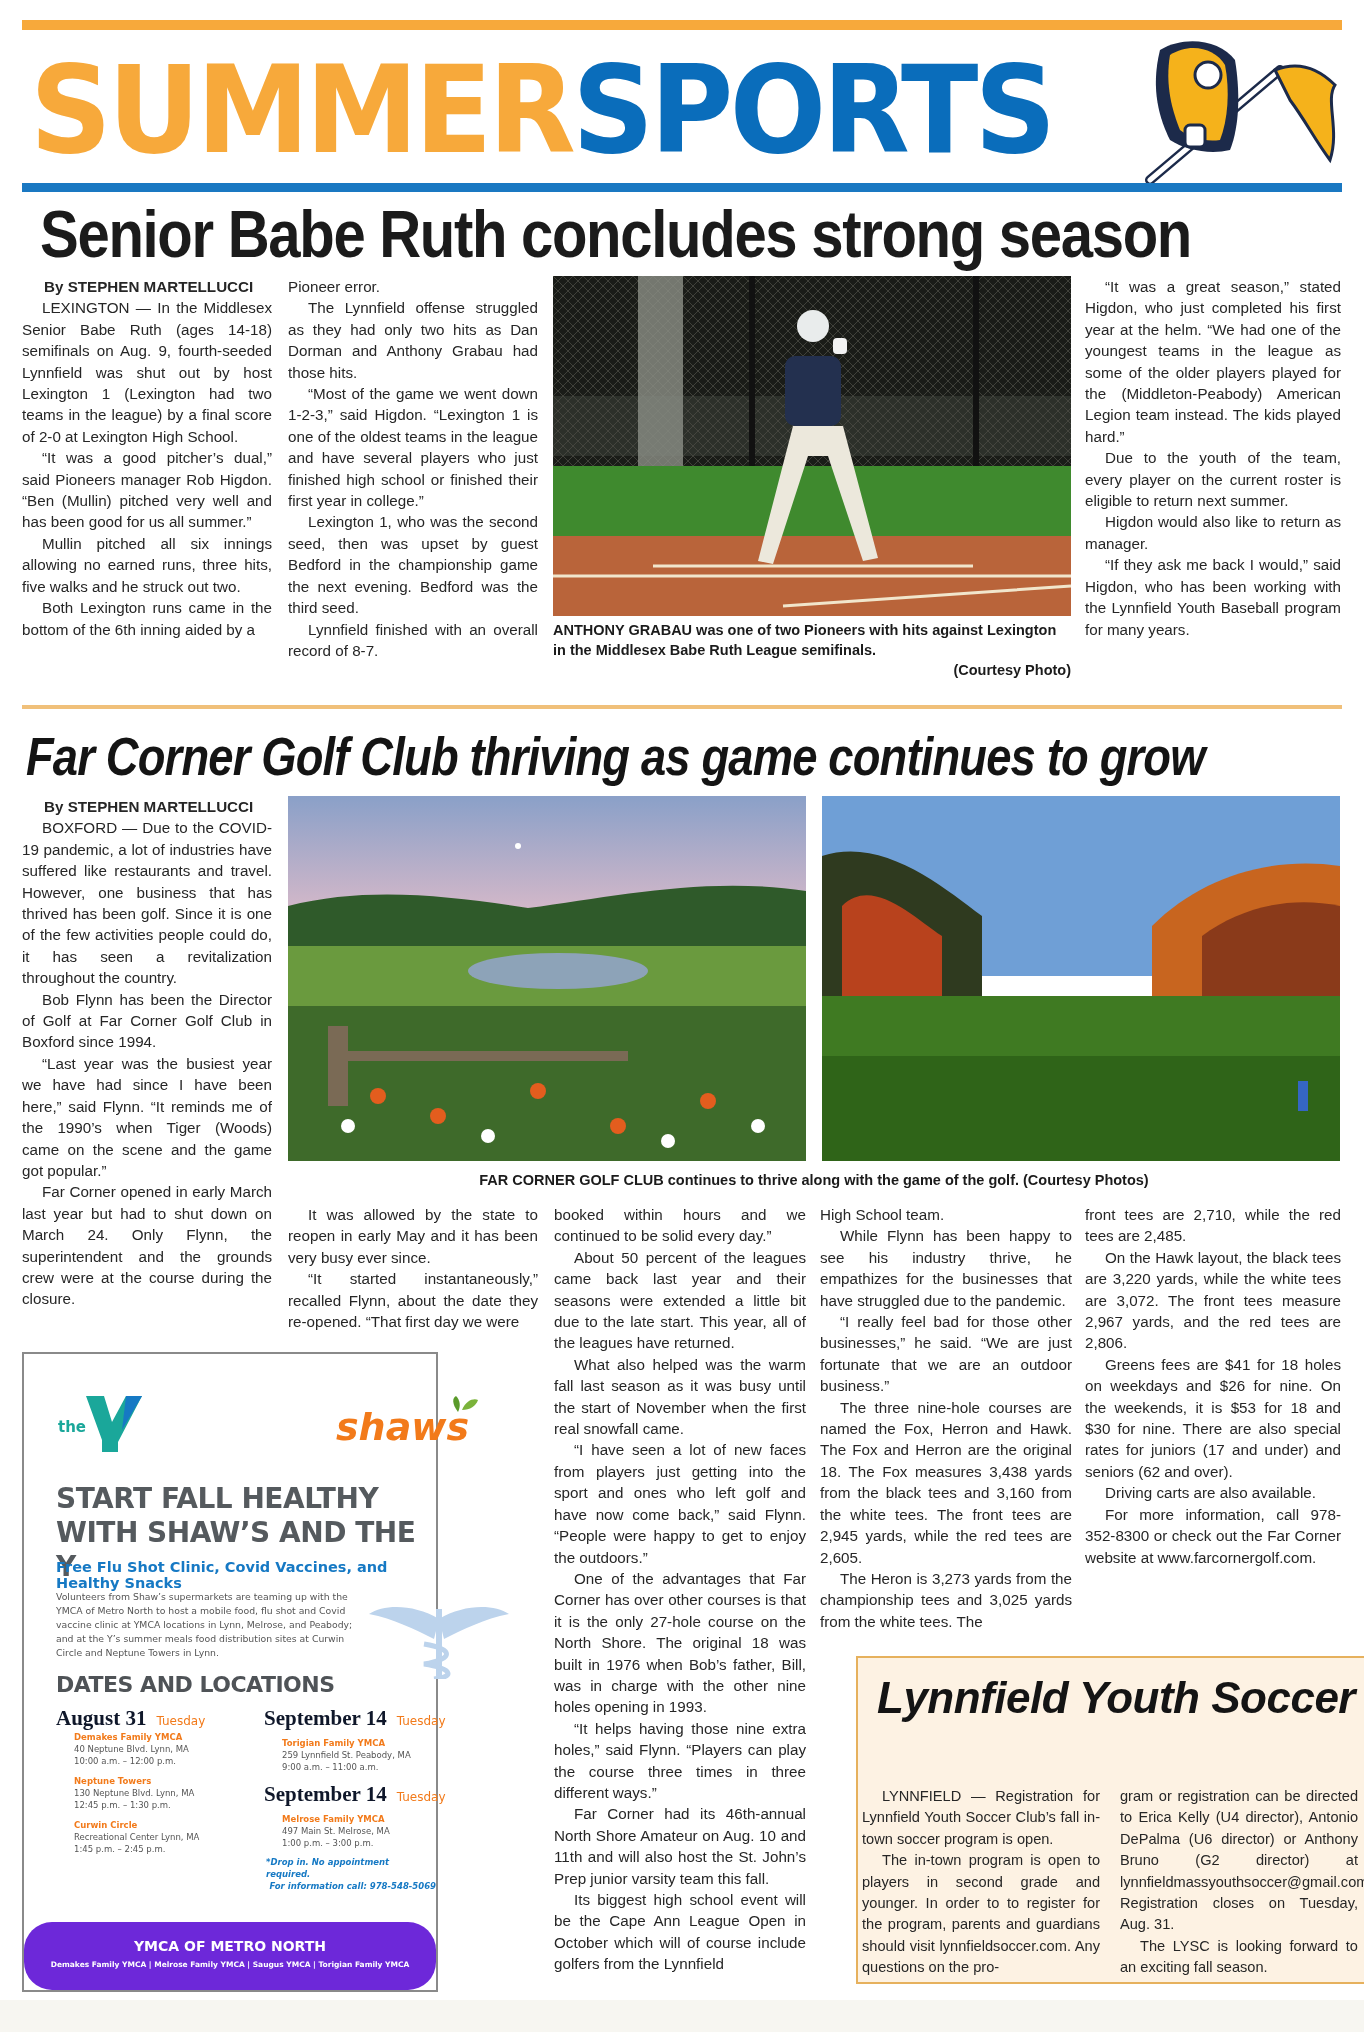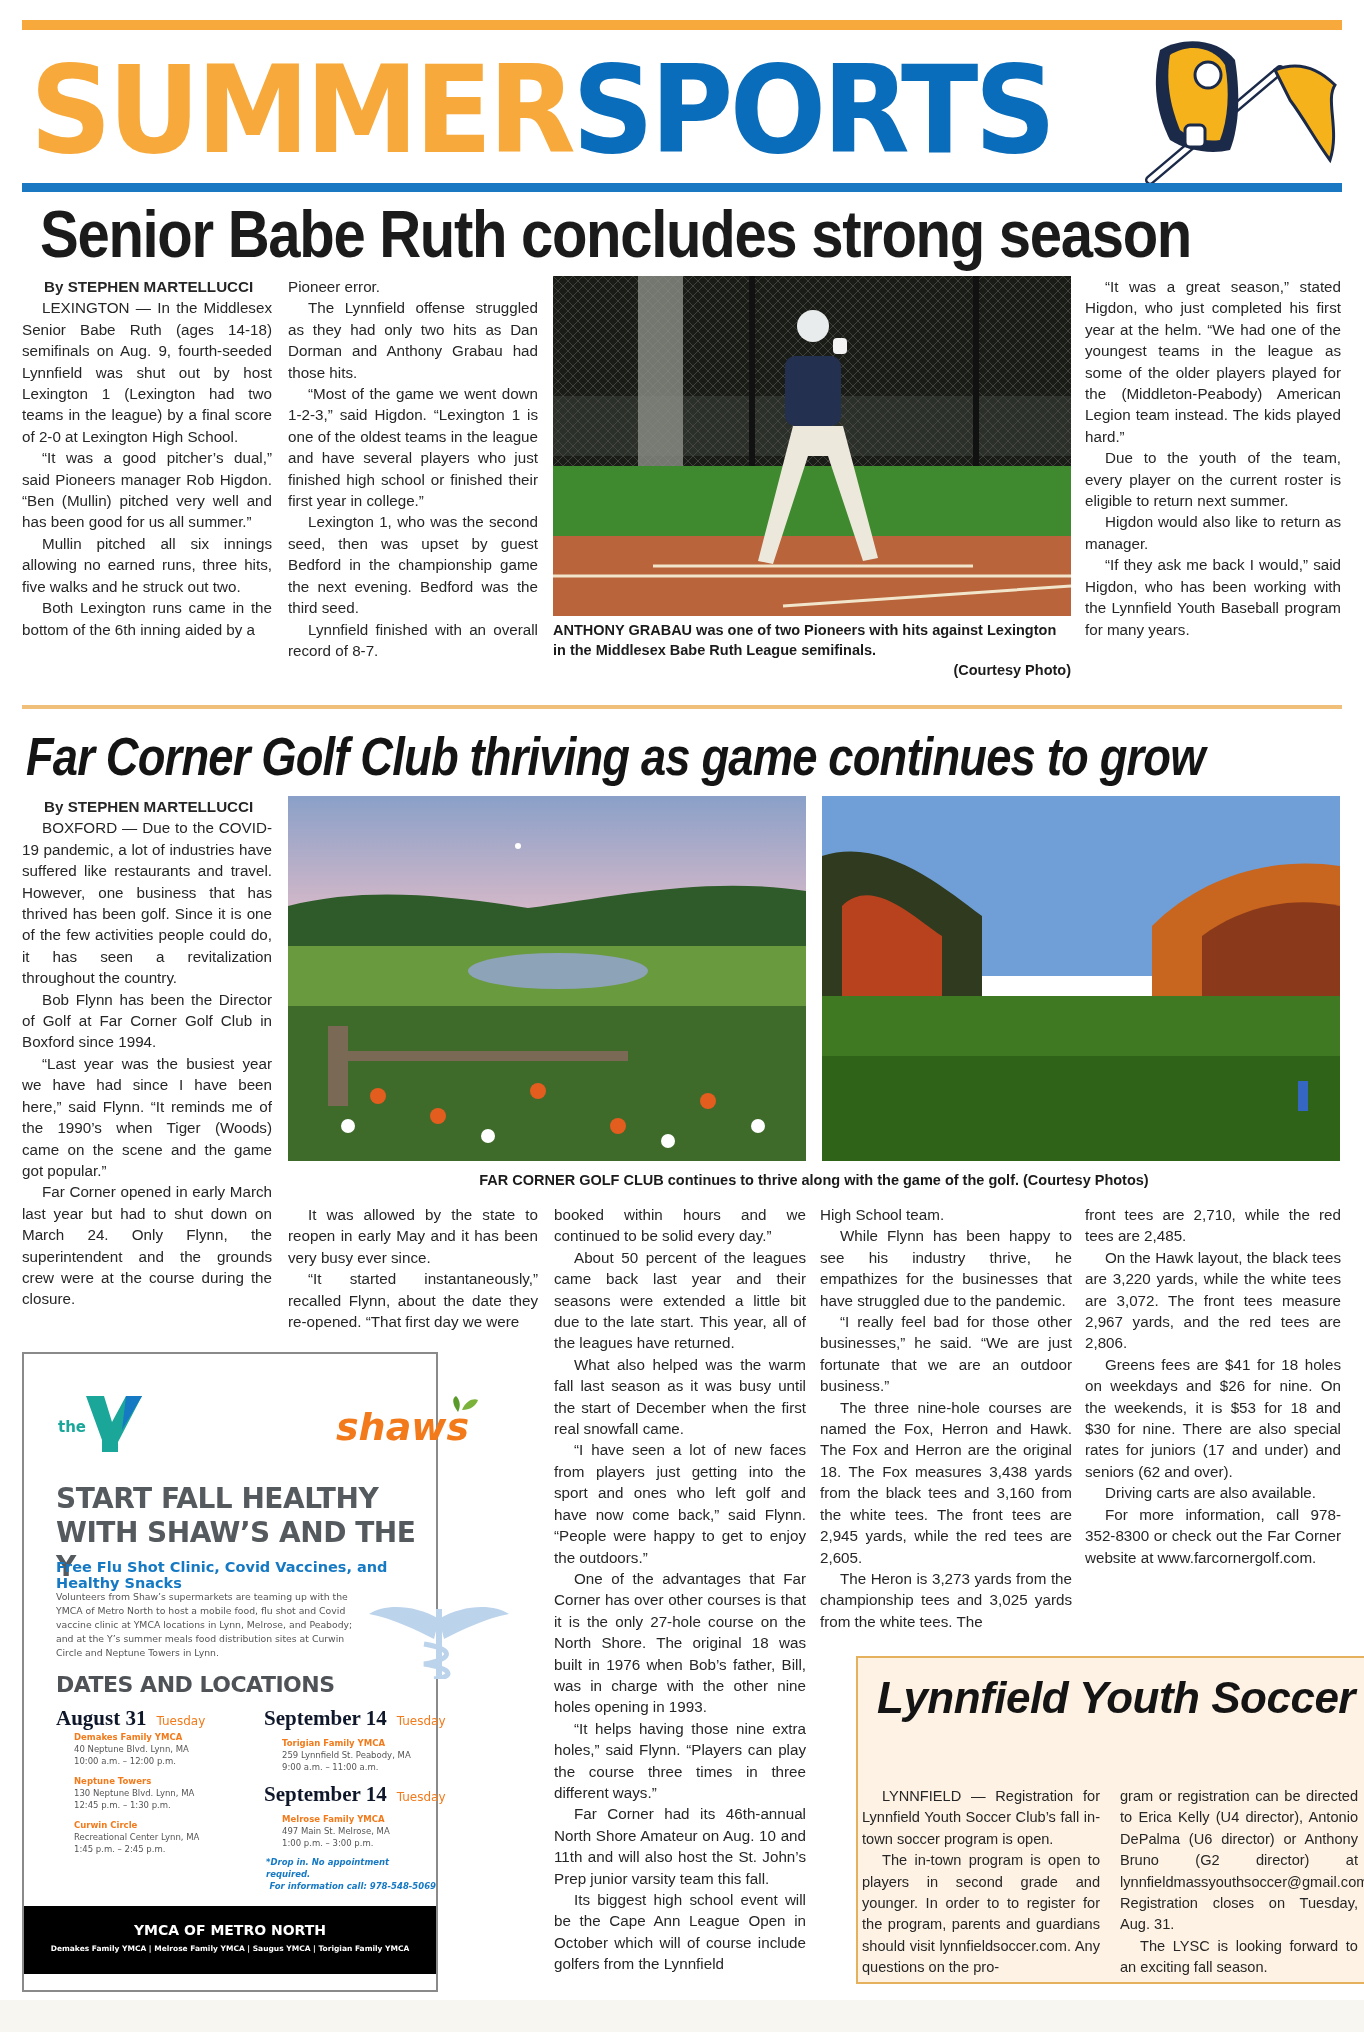--- a/index.html
+++ b/index.html
@@ -23,21 +23,21 @@
   .headline2{left:26px;top:725px;font-family:"Liberation Sans",sans-serif;font-weight:bold;font-style:italic;font-size:54px;line-height:62px;letter-spacing:-1px;color:#141414;transform:scaleX(0.84);transform-origin:left top;white-space:nowrap;}
   .ad{left:22px;top:1352px;width:416px;height:640px;border:2px solid #8a8a8a;background:#fff;}
   .ad-head{position:absolute;left:32px;top:128px;font-family:"DejaVu Sans",sans-serif;font-weight:bold;font-size:28px;line-height:34px;color:#555a5e;letter-spacing:-0.5px;}
   .ad-sub{position:absolute;left:32px;top:205px;font-family:"DejaVu Sans",sans-serif;font-weight:bold;font-size:14.5px;color:#1679c4;}
   .ad-body{position:absolute;left:32px;top:236px;width:300px;font-family:"DejaVu Sans",sans-serif;font-size:9.3px;line-height:14px;color:#555;}
   .ad-dl{position:absolute;left:32px;top:318px;font-family:"DejaVu Sans",sans-serif;font-weight:bold;font-size:22px;color:#4f5357;letter-spacing:-0.5px;}
   .date{font-family:Liberation Serif, serif;font-weight:bold;font-size:21px;color:#0f172a;}
   .dow{font-family:"DejaVu Sans",sans-serif;font-size:12px;color:#f27a1a;margin-left:10px;}
   .loc-name{font-family:"DejaVu Sans",sans-serif;font-weight:bold;font-size:8.5px;color:#f27a1a;line-height:12px;}
   .loc-line{font-family:"DejaVu Sans",sans-serif;font-size:8.5px;color:#555;line-height:12px;}
-  .ad-foot{position:absolute;left:0;bottom:16px;width:100%;height:68px;background:#000000;color:#fff;text-align:center;font-family:"DejaVu Sans",sans-serif;}
+  .ad-foot{position:absolute;left:0;bottom:0;width:100%;height:68px;background:#6d28d9;color:#fff;text-align:center;font-family:"DejaVu Sans",sans-serif;border-radius:28px;}
   .soccer-box{left:856px;top:1656px;width:518px;height:328px;border:2px solid #e6b15d;background:#fdf2e3;}
   .soccer-head{position:absolute;left:18px;top:14px;width:480px;text-align:center;font-weight:bold;font-style:italic;font-size:44px;line-height:52px;color:#141414;letter-spacing:-0.5px;}
   .soccer-col{position:absolute;top:128px;width:238px;font-size:14.6px;line-height:21.4px;text-align:justify;color:#262626;}
   .soccer-col p{text-indent:20px;}
   .soccer-col p.first{text-indent:0;}
   .bottom-fill{left:0;top:2000px;width:1364px;height:32px;background:#f7f6f1;}
 </style>
 </head>
 <body>
 
@@ -164,21 +164,21 @@
 </div>
 <div class="caption" style="left:288px;top:1170px;width:1052px;text-align:center;">FAR CORNER GOLF CLUB continues to thrive along with the game of the golf. (Courtesy Photos)</div>
 
 <div class="col" style="left:288px;top:1204px;width:250px;">
   <p>It was allowed by the state to reopen in early May and it has been very busy ever since.</p>
   <p>“It started instantaneously,” recalled Flynn, about the date they re-opened. “That first day we were</p>
 </div>
 <div class="col" style="left:554px;top:1204px;width:252px;">
   <p class="first">booked within hours and we continued to be solid every day.”</p>
   <p>About 50 percent of the leagues came back last year and their seasons were extended a little bit due to the late start. This year, all of the leagues have returned.</p>
-  <p>What also helped was the warm fall last season as it was busy until the start of December when the first real snowfall came.</p>
+  <p>What also helped was the warm fall last season as it was busy until the start of November when the first real snowfall came.</p>
   <p>“I have seen a lot of new faces from players just getting into the sport and ones who left golf and have now come back,” said Flynn. “People were happy to get to enjoy the outdoors.”</p>
   <p>One of the advantages that Far Corner has over other courses is that it is the only 27-hole course on the North Shore. The original 18 was built in 1976 when Bob’s father, Bill, was in charge with the other nine holes opening in 1993.</p>
   <p>“It helps having those nine extra holes,” said Flynn. “Players can play the course three times in three different ways.”</p>
   <p>Far Corner had its 46th-annual North Shore Amateur on Aug. 10 and 11th and will also host the St. John’s Prep junior varsity team this fall.</p>
   <p>Its biggest high school event will be the Cape Ann League Open in October which will of course include golfers from the Lynnfield</p>
 </div>
 <div class="col" style="left:820px;top:1204px;width:252px;">
   <p class="first">High School team.</p>
   <p>While Flynn has been happy to see his industry thrive, he empathizes for the businesses that have struggled due to the pandemic.</p>
   <p>“I really feel bad for those other businesses,” he said. “We are just fortunate that we are an outdoor business.”</p>

